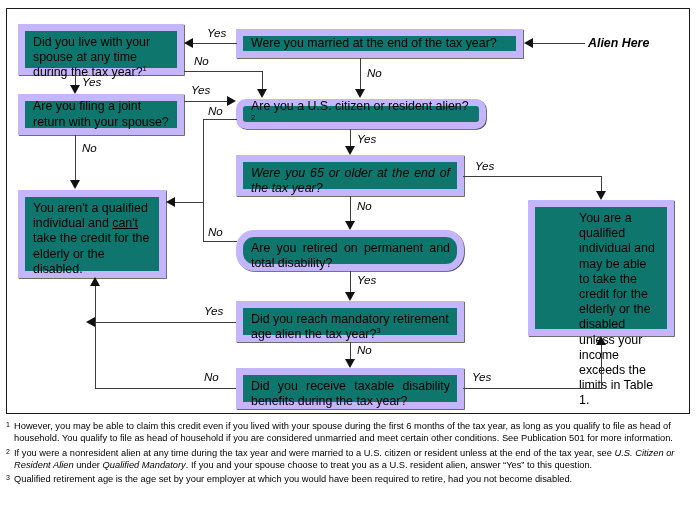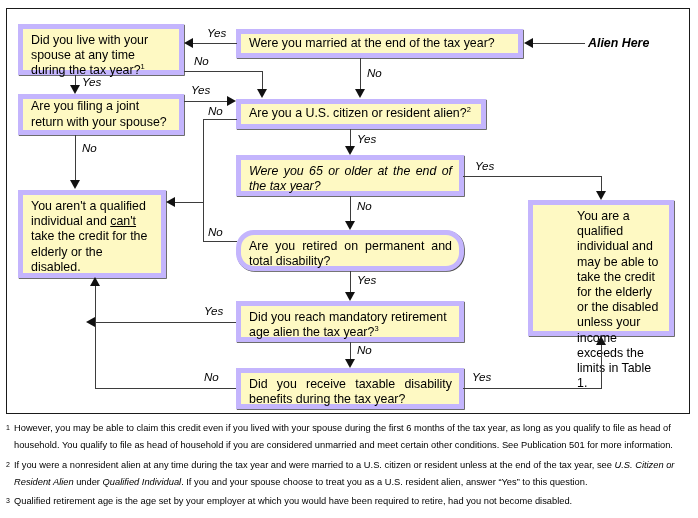--- a/index.html
+++ b/index.html
@@ -12,23 +12,23 @@
 
   
   .frame{
     position:absolute;left:6px;top:8px;width:684px;height:406px;
     border:1.5px solid #1a1a1a;box-sizing:border-box;background:#fff;
   }
 
   
   .box{
     position:absolute;box-sizing:border-box;
-    border:5px solid #c4b5fd;
+    border:7px solid #c4b5fd;
     box-shadow:0.8px 0.8px 0 0 #4a4a4a;
-    background:#fef9c3;
+    background:#0f766e;
     font-size:12.4px;line-height:15.2px;
     color:#000;
     padding:4px 7px 4px 8px;
     text-align:left;
   }
   .box.just{text-align:justify;text-align-last:left;}
   .box .u{text-decoration:underline;}
   .box sup{font-size:7.5px;vertical-align:super;line-height:0;}
 
   
@@ -48,21 +48,21 @@
   .v{position:absolute;width:0;border-left:1.4px solid #3d3d3d;}
   .ar{position:absolute;width:0;height:0;}
   .ar.dn{border-left:5.5px solid transparent;border-right:5.5px solid transparent;border-top:9px solid #111;}
   .ar.up{border-left:5.5px solid transparent;border-right:5.5px solid transparent;border-bottom:9px solid #111;}
   .ar.lf{border-top:5.5px solid transparent;border-bottom:5.5px solid transparent;border-right:9px solid #111;}
   .ar.rt{border-top:5.5px solid transparent;border-bottom:5.5px solid transparent;border-left:9px solid #111;}
 
   
   .notes{position:absolute;left:6px;top:420px;width:686px;}
   .note{
-    position:relative;font-size:9.3px;line-height:17px;
+    position:relative;font-size:9.3px;line-height:12px;
     padding-left:8px;margin-bottom:2.5px;color:#000;
     text-align:left;
   }
   .note .mk{position:absolute;left:0;top:-1px;font-size:7px;vertical-align:super;}
   .note i{font-style:italic;}
 </style>
 </head>
 <body>
 
 <div id="root">
@@ -76,21 +76,21 @@
   </div>
 
   <div class="box" style="left:18px;top:24px;width:166px;height:51px;">
     <span>Did you live with your spouse at any time during the tax year?</span><sup>1</sup>
   </div>
 
   <div class="box" style="left:18px;top:94px;width:166px;height:41px;display:flex;align-items:center;">
     <span>Are you filing a joint return with your spouse?</span>
   </div>
 
-  <div class="box" style="left:236px;top:99px;width:250px;height:30px;display:flex;align-items:center;">
+  <div class="box" style="left:236px;top:99px;width:250px;height:30px;display:flex;align-items:center;border-radius:10px;">
     <span><span>Are you a U.S. citizen or resident alien?</span><sup>2</sup></span>
   </div>
 
   <div class="box just" style="left:236px;top:155px;width:228px;height:41px;font-style:italic;">
     <span>Were you 65 or older at the end of the tax year?</span>
   </div>
 
   <div class="box just" style="left:236px;top:230px;width:228px;height:41px;border-radius:18px;">
     <span>Are you retired on permanent and total disability?</span>
   </div>
@@ -183,21 +183,21 @@
   <div class="ar up" style="left:595.5px;top:336px;"></div>
   <div class="lbl" style="left:472px;top:371px;">Yes</div>
 
   <div class="notes">
 
     <div class="note">
       <span class="mk">1</span><span>However, you may be able to claim this credit even if you lived with your spouse during the first 6 months of the tax year, as long as you qualify to file as head of household. You qualify to file as head of household if you are considered unmarried and meet certain other conditions. See Publication 501 for more information.</span>
     </div>
 
     <div class="note">
-      <span class="mk">2</span><span>If you were a nonresident alien at any time during the tax year and were married to a U.S. citizen or resident unless at the end of the tax year, see </span><i>U.S. Citizen or Resident Alien</i><span> under </span><i>Qualified Individual</i><span>. If you and your spouse choose to treat you as a U.S. resident alien, answer “Yes” to this question.</span>
+      <span class="mk">2</span><span>If you were a nonresident alien at any time during the tax year and were married to a U.S. citizen or resident unless at the end of the tax year, see </span><i>U.S. Citizen or Resident Alien</i><span> under </span><i>Qualified Mandatory</i><span>. If you and your spouse choose to treat you as a U.S. resident alien, answer “Yes” to this question.</span>
     </div>
 
     <div class="note">
       <span class="mk">3</span><span>Qualified retirement age is the age set by your employer at which you would have been required to retire, had you not become disabled.</span>
     </div>
 
   </div>
 
 </div>
 

